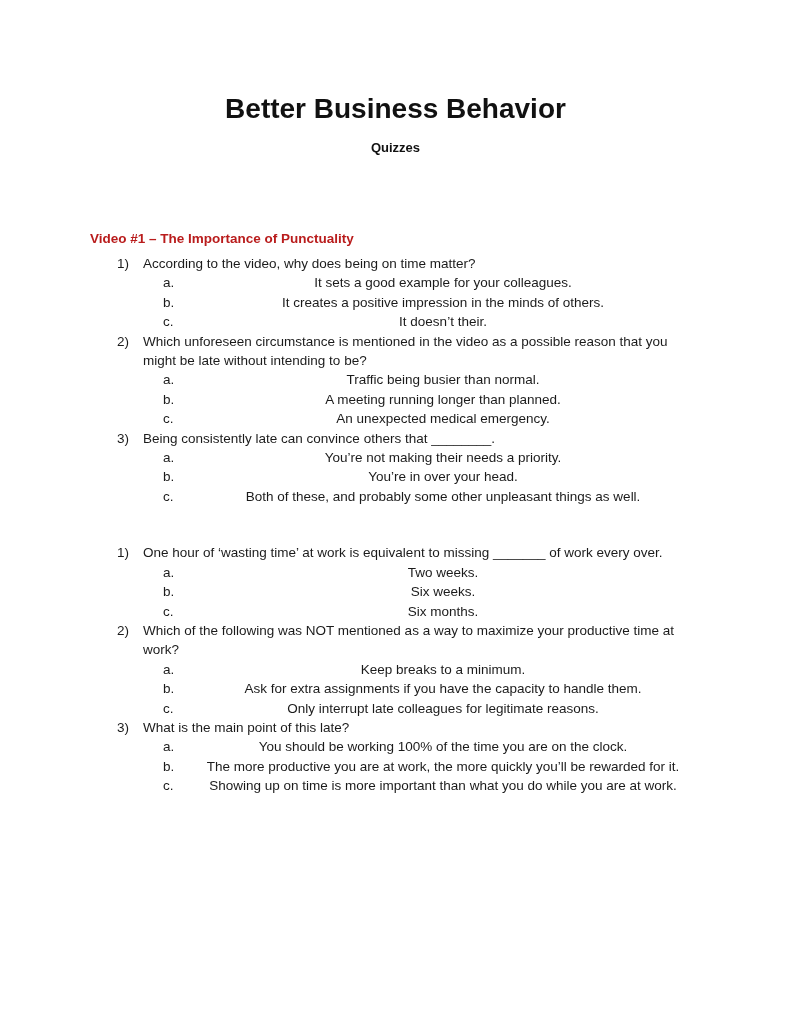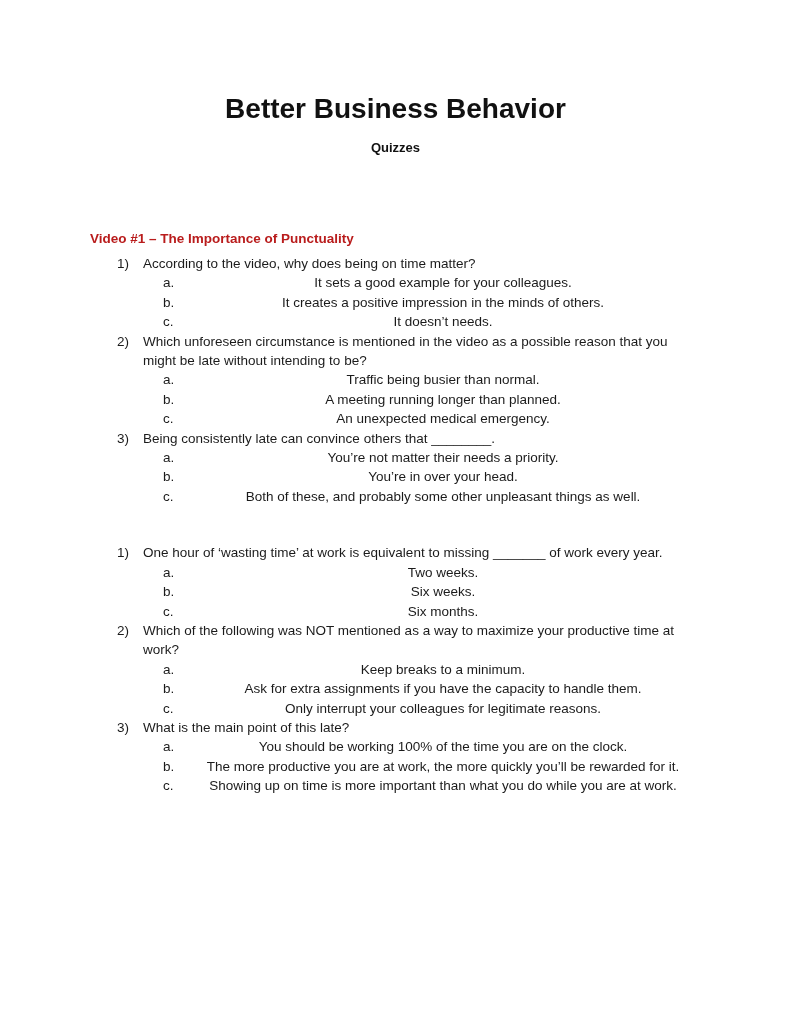--- a/index.html
+++ b/index.html
@@ -96,21 +96,21 @@
     <div class="choice">
       <span class="c-letter">a.</span>
       <span class="c-text">It sets a good example for your colleagues.</span>
     </div>
     <div class="choice">
       <span class="c-letter">b.</span>
       <span class="c-text">It creates a positive impression in the minds of others.</span>
     </div>
     <div class="choice">
       <span class="c-letter">c.</span>
-      <span class="c-text">It doesn’t needs.</span>
+      <span class="c-text">It doesn’t their.</span>
     </div>
 
     <div class="question">
       <span class="q-num">2)</span>
       <span class="q-text">Which unforeseen circumstance is mentioned in the video as a possible reason that you might be late without intending to be?</span>
     </div>
     <div class="choice">
       <span class="c-letter">a.</span>
       <span class="c-text">Traffic being busier than normal.</span>
     </div>
@@ -122,37 +122,37 @@
       <span class="c-letter">c.</span>
       <span class="c-text">An unexpected medical emergency.</span>
     </div>
 
     <div class="question">
       <span class="q-num">3)</span>
       <span class="q-text">Being consistently late can convince others that ________.</span>
     </div>
     <div class="choice">
       <span class="c-letter">a.</span>
-      <span class="c-text">You’re not matter their needs a priority.</span>
+      <span class="c-text">You’re not making their needs a priority.</span>
     </div>
     <div class="choice">
       <span class="c-letter">b.</span>
       <span class="c-text">You’re in over your head.</span>
     </div>
     <div class="choice">
       <span class="c-letter">c.</span>
       <span class="c-text">Both of these, and probably some other unpleasant things as well.</span>
     </div>
   </div>
 
   <div class="section">
 
     <div class="question">
       <span class="q-num">1)</span>
-      <span class="q-text">One hour of ‘wasting time’ at work is equivalent to missing _______ of work every year.</span>
+      <span class="q-text">One hour of ‘wasting time’ at work is equivalent to missing _______ of work every over.</span>
     </div>
     <div class="choice">
       <span class="c-letter">a.</span>
       <span class="c-text">Two weeks.</span>
     </div>
     <div class="choice">
       <span class="c-letter">b.</span>
       <span class="c-text">Six weeks.</span>
     </div>
     <div class="choice">
@@ -167,21 +167,21 @@
     <div class="choice">
       <span class="c-letter">a.</span>
       <span class="c-text">Keep breaks to a minimum.</span>
     </div>
     <div class="choice">
       <span class="c-letter">b.</span>
       <span class="c-text">Ask for extra assignments if you have the capacity to handle them.</span>
     </div>
     <div class="choice">
       <span class="c-letter">c.</span>
-      <span class="c-text">Only interrupt your colleagues for legitimate reasons.</span>
+      <span class="c-text">Only interrupt late colleagues for legitimate reasons.</span>
     </div>
 
     <div class="question">
       <span class="q-num">3)</span>
       <span class="q-text">What is the main point of this late?</span>
     </div>
     <div class="choice">
       <span class="c-letter">a.</span>
       <span class="c-text">You should be working 100% of the time you are on the clock.</span>
     </div>

